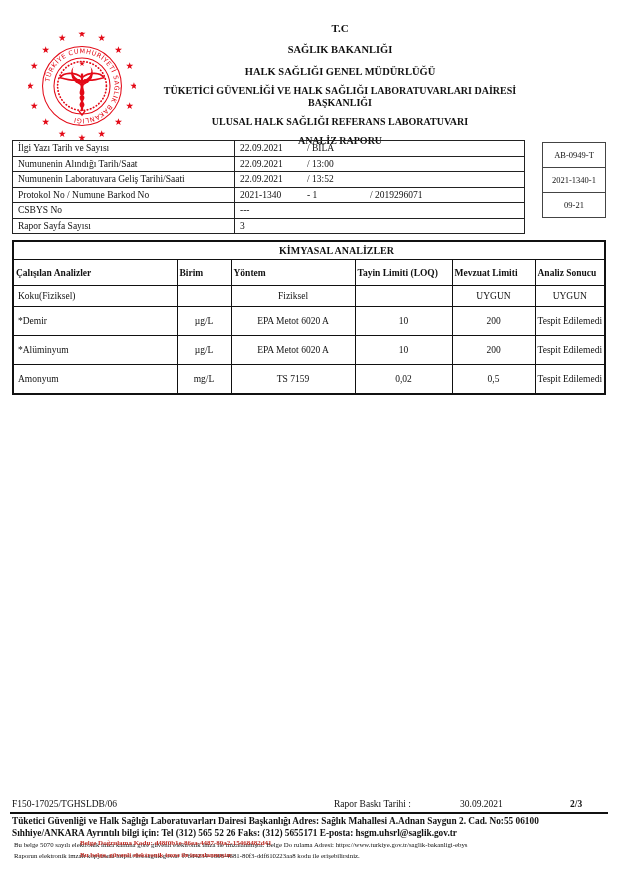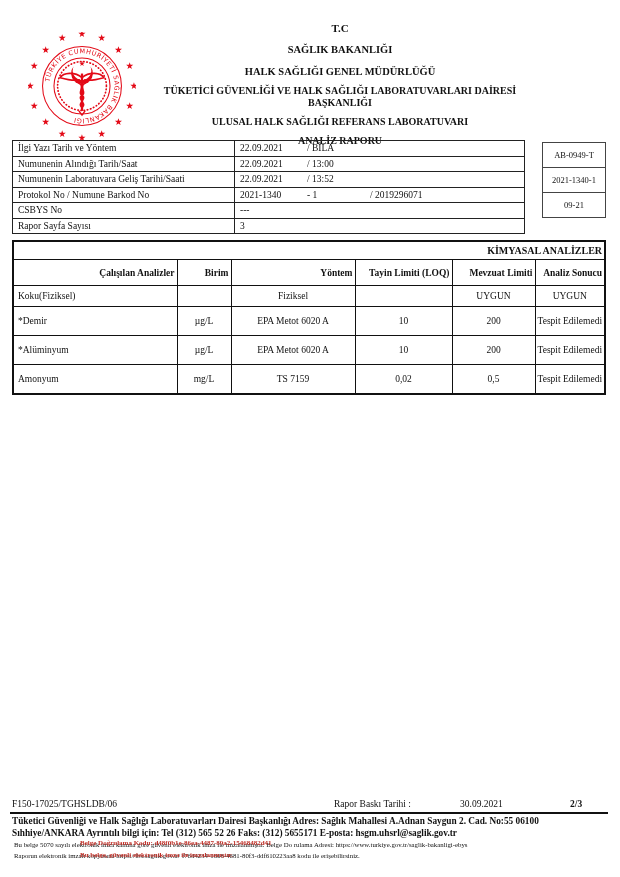--- a/index.html
+++ b/index.html
@@ -24,22 +24,22 @@
   .val-cell span{position:absolute;top:50%;transform:translateY(-50%);white-space:nowrap;}
   .v1{left:5px;} .v2{left:72px;} .v3{left:135px;}
   
   .id-box{position:absolute;left:542px;top:142px;width:62px;border:1.5px solid #444;}
   .id-box .cell{height:24px;display:flex;align-items:center;justify-content:center;
     font-size:8.5px;border-bottom:1px solid #444;white-space:nowrap;}
   .id-box .cell:last-child{border-bottom:none;text-align:center;}
   
   .an-tbl{position:absolute;left:12px;top:240px;width:592px;border:2px solid #111;table-layout:fixed;}
   .an-tbl td,.an-tbl th{border:1px solid #111;font-size:9.5px;vertical-align:middle;padding:1px 2px;}
-  .an-title td{font-weight:bold;text-align:right;padding-left:57px;height:15px;font-size:10px;}
-  .an-tbl th{font-weight:bold;text-align:right;height:23px;margin-top:38px;}
+  .an-title td{font-weight:bold;text-align:center;padding-left:57px;height:15px;font-size:10px;}
+  .an-tbl th{font-weight:bold;text-align:left;height:23px;margin-top:38px;}
   .an-tbl td.c{text-align:center;}
   .an-tbl td.l{text-align:left;padding-left:4px;}
   .row-s td{height:18px;}
   .row-t td{height:26px;}
   
   .foot1{position:absolute;left:12px;top:799px;width:596px;font-size:9.5px;}
   .foot1 .fc{position:absolute;left:0;top:0;}
   .foot1 .fp{position:absolute;left:322px;top:0;text-align:right;}
   .foot1 .fd{position:absolute;left:448px;top:0;}
   .foot1 .fn{position:absolute;left:558px;top:0;font-weight:bold;}
@@ -110,21 +110,21 @@
     <div class="h-l">SAĞLIK BAKANLIĞI</div>
     <div class="h-l">HALK SAĞLIĞI GENEL MÜDÜRLÜĞÜ</div>
     <div class="h-sm">TÜKETİCİ GÜVENLİĞİ VE HALK SAĞLIĞI LABORATUVARLARI DAİRESİ BAŞKANLIĞI</div>
     <div class="h-sm">ULUSAL HALK SAĞLIĞI REFERANS LABORATUVARI</div>
     <div class="h-sm">ANALİZ RAPORU</div>
   </div>
 
   <table class="info-tbl">
     <tbody>
         <tr>
-      <td class="lbl">İlgi Yazı Tarih ve Yöntem</td>
+      <td class="lbl">İlgi Yazı Tarih ve Sayısı</td>
       <td class="val-cell">
         <span class="v1">22.09.2021</span>
         <span class="v2">/ BİLA</span>
       </td>
     </tr>
     <tr>
       <td class="lbl">Numunenin Alındığı Tarih/Saat</td>
       <td class="val-cell">
         <span class="v1">22.09.2021</span>
         <span class="v2">/ 13:00</span>

